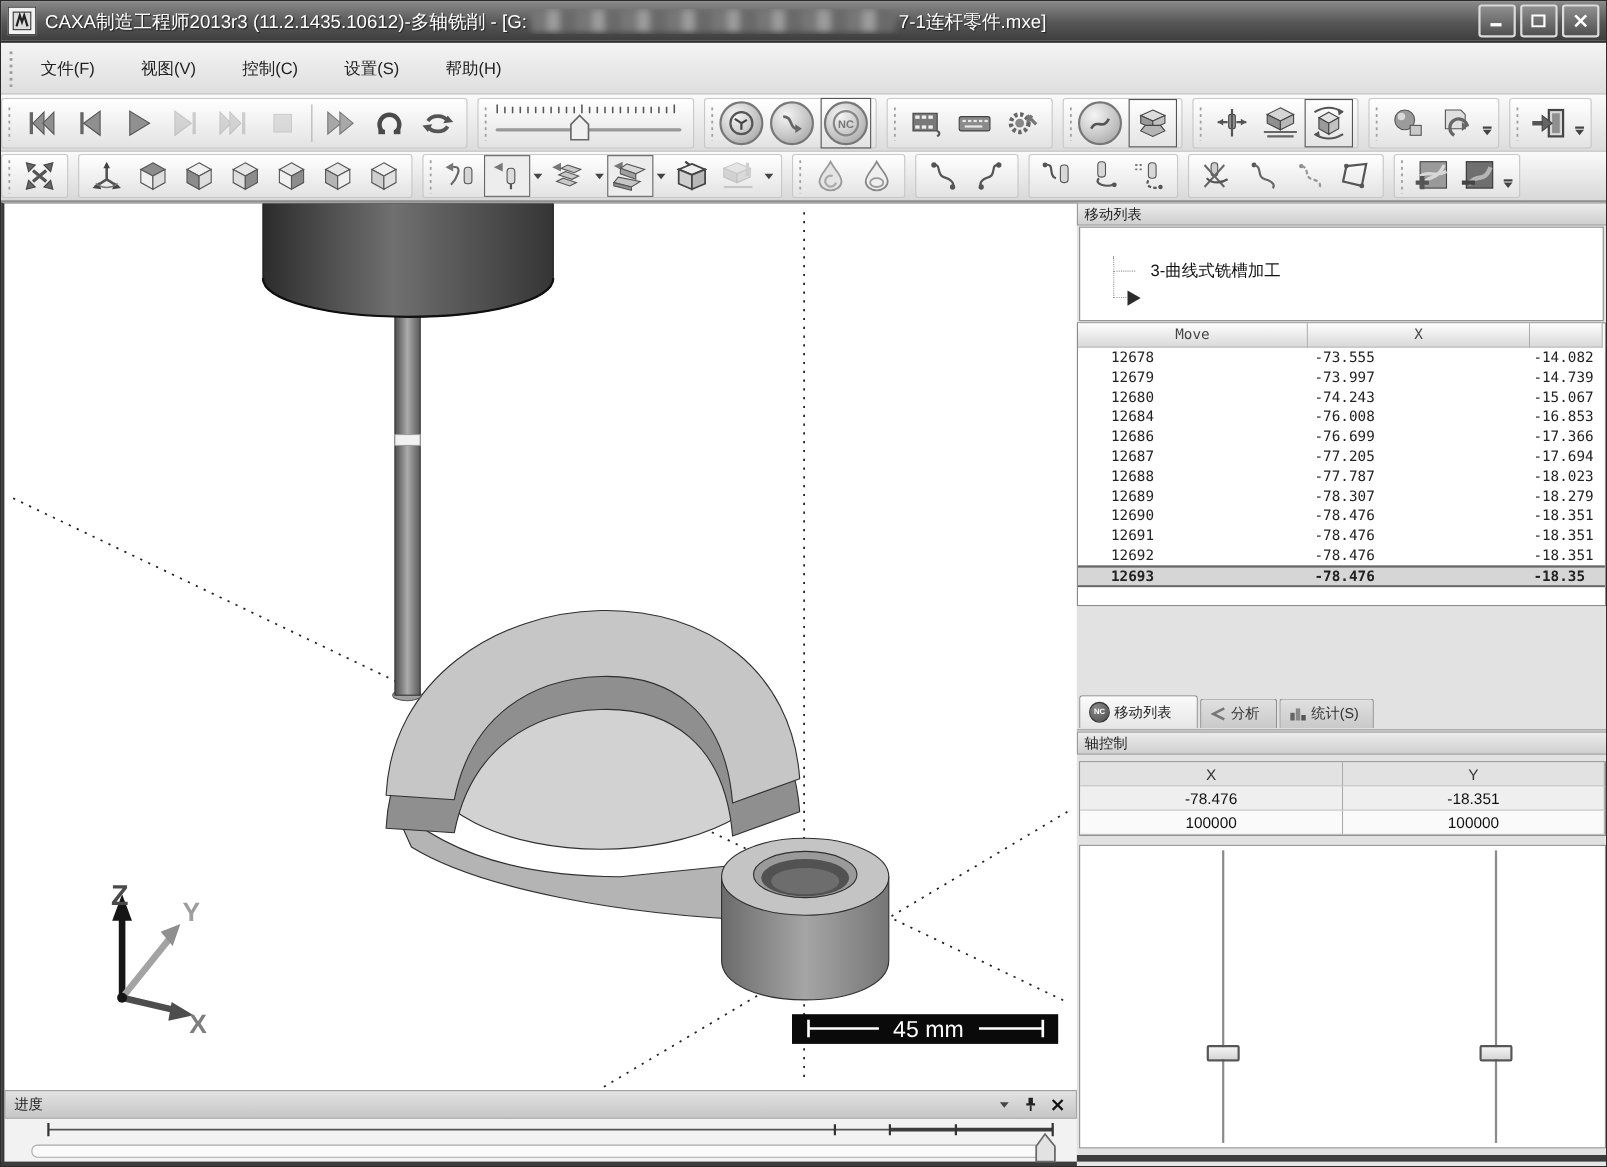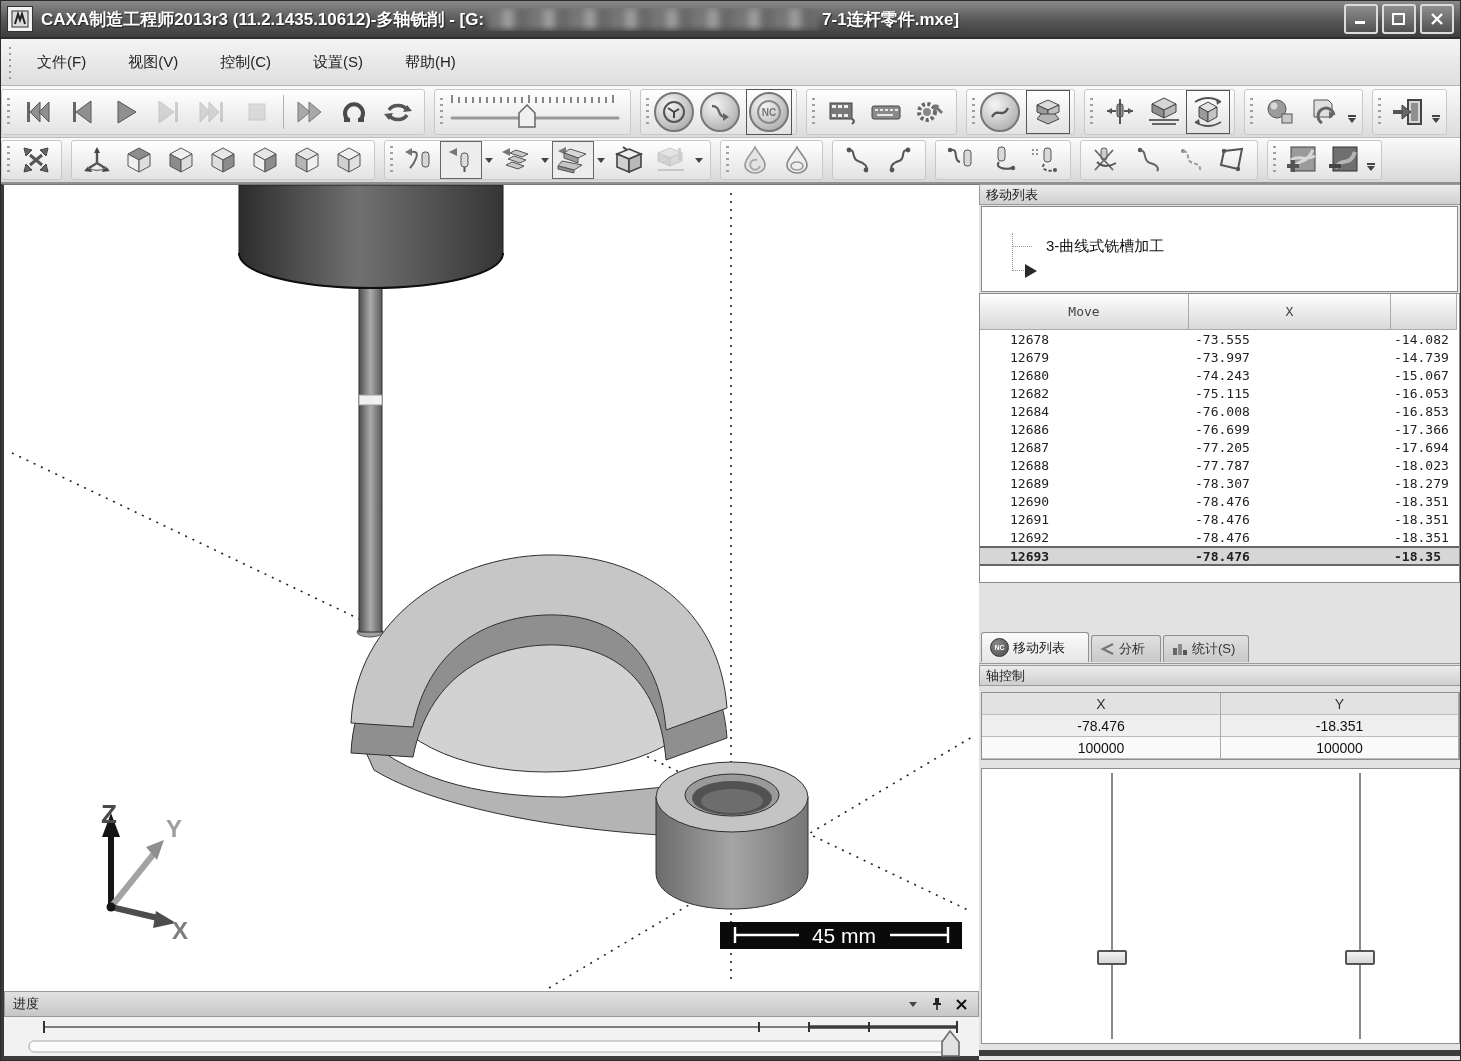--- a/index.html
+++ b/index.html
@@ -4,21 +4,21 @@
 <style>
   html,body{margin:0;padding:0;background:#9a9a9a;}
   #window{position:relative;width:1461px;height:1061px;background:#e6e6e6;overflow:hidden;
     font-family:"Liberation Sans","DejaVu Sans",sans-serif;border:1px solid #2b2b2b;box-sizing:border-box;}
   
   #titlebar{position:absolute;left:0;top:0;width:100%;height:38px;
     background:linear-gradient(180deg,#8a8a8a,#565656 55%,#3e3e3e);display:flex;align-items:center;
     border-bottom:2px solid #2e2e2e;box-sizing:border-box;}
   #appicon{width:24px;height:24px;margin:0 8px 0 6px;background:#f2f2f2;border:1px solid #333;
     display:flex;align-items:center;justify-content:center;}
-  #title{color:#fff;font-weight:bold;font-size:17px;display:flex;align-items:center;white-space:nowrap;
+  #title{color:#fff;font-weight:normal;font-size:17px;display:flex;align-items:center;white-space:nowrap;
     text-shadow:1px 1px 1px #222;flex:1;overflow:hidden;}
   .redacted{display:inline-block;width:330px;height:20px;margin:0 4px;
     background:repeating-linear-gradient(90deg,#777 0 14px,#9b9b9b 14px 26px,#6a6a6a 26px 41px);filter:blur(3px);}
   #winbtns{display:flex;gap:4px;margin-right:6px;}
   .wbtn{width:30px;height:26px;background:linear-gradient(180deg,#8f8f8f,#515151);border:2px solid #dcdcdc;
     border-radius:3px;display:flex;align-items:center;justify-content:center;}
   
   #menubar{position:absolute;left:0;top:38px;width:100%;height:47px;background:linear-gradient(#f4f4f4,#dedede);
     border-bottom:1px solid #b5b5b5;display:flex;align-items:center;box-sizing:border-box;}
   .grip{width:6px;height:34px;margin:0 10px 0 6px;
@@ -64,21 +64,21 @@
     font-size:13px;color:#222;display:flex;align-items:center;padding:0 6px;box-sizing:border-box;}
   #treebox{position:absolute;left:2px;top:22px;width:477px;height:86px;background:#fff;
     border:1px solid #8a8a8a;box-sizing:border-box;}
   .tline{position:absolute;border-color:#999 !important;}
   .titem1{position:absolute;left:64px;top:30px;font-size:15px;color:#111;}
   .titem2{position:absolute;left:62px;top:54px;font-size:15px;color:#111;background:#ececec;
     border:1px solid #c9c9c9;padding:1px 5px;margin-top:40px;}
   #playtri{position:absolute;left:42px;top:56px;}
   
   #mtable{position:absolute;left:0px;top:109px;width:481px;border:1px solid #8a8a8a;box-sizing:border-box;background:#fff;}
-  .mhead{display:grid;grid-template-columns:209px 202px 66px;height:36px;}
+  .mhead{display:grid;grid-template-columns:209px 202px 66px;height:22px;}
   .mhead span{background:linear-gradient(#fefefe,#d9d9d9);border-right:1px solid #aaa;border-bottom:1px solid #aaa;
     font-family:"DejaVu Sans Mono",monospace;font-size:13px;color:#444;display:flex;align-items:center;justify-content:center;}
   .mrow{display:grid;grid-template-columns:209px 202px 66px;height:18px;font-family:"DejaVu Sans Mono",monospace;
     font-size:13px;color:#222;align-items:center;}
   .mrow .c0{padding-left:30px;}
   .mrow .c1{padding-left:6px;}
   .mrow .c2{padding-left:3px;white-space:nowrap;overflow:hidden;}
   .mcur{height:20px;font-weight:bold;background:#d6d6d6;border-top:2px solid #666;border-bottom:2px solid #666;box-sizing:border-box;}
   .mgap{height:16px;background:#fff;}
   
@@ -753,25 +753,20 @@
           <span class="c0">12679</span>
           <span class="c1">-73.997</span>
           <span class="c2">-14.739</span>
         </div>
       <div class="mrow">
           <span class="c0">12680</span>
           <span class="c1">-74.243</span>
           <span class="c2">-15.067</span>
         </div>
       <div class="mrow">
-          <span class="c0">12682</span>
-          <span class="c1">-75.115</span>
-          <span class="c2">-16.053</span>
-        </div>
-      <div class="mrow">
           <span class="c0">12684</span>
           <span class="c1">-76.008</span>
           <span class="c2">-16.853</span>
         </div>
       <div class="mrow">
           <span class="c0">12686</span>
           <span class="c1">-76.699</span>
           <span class="c2">-17.366</span>
         </div>
       <div class="mrow">

